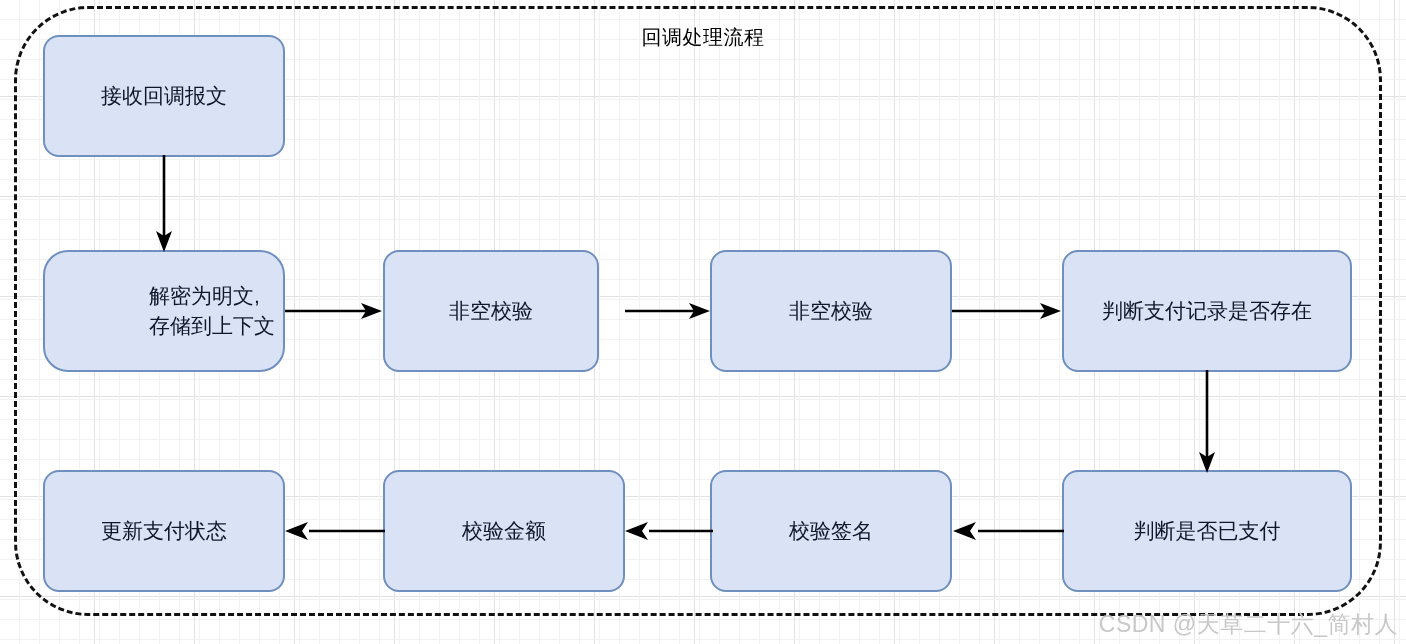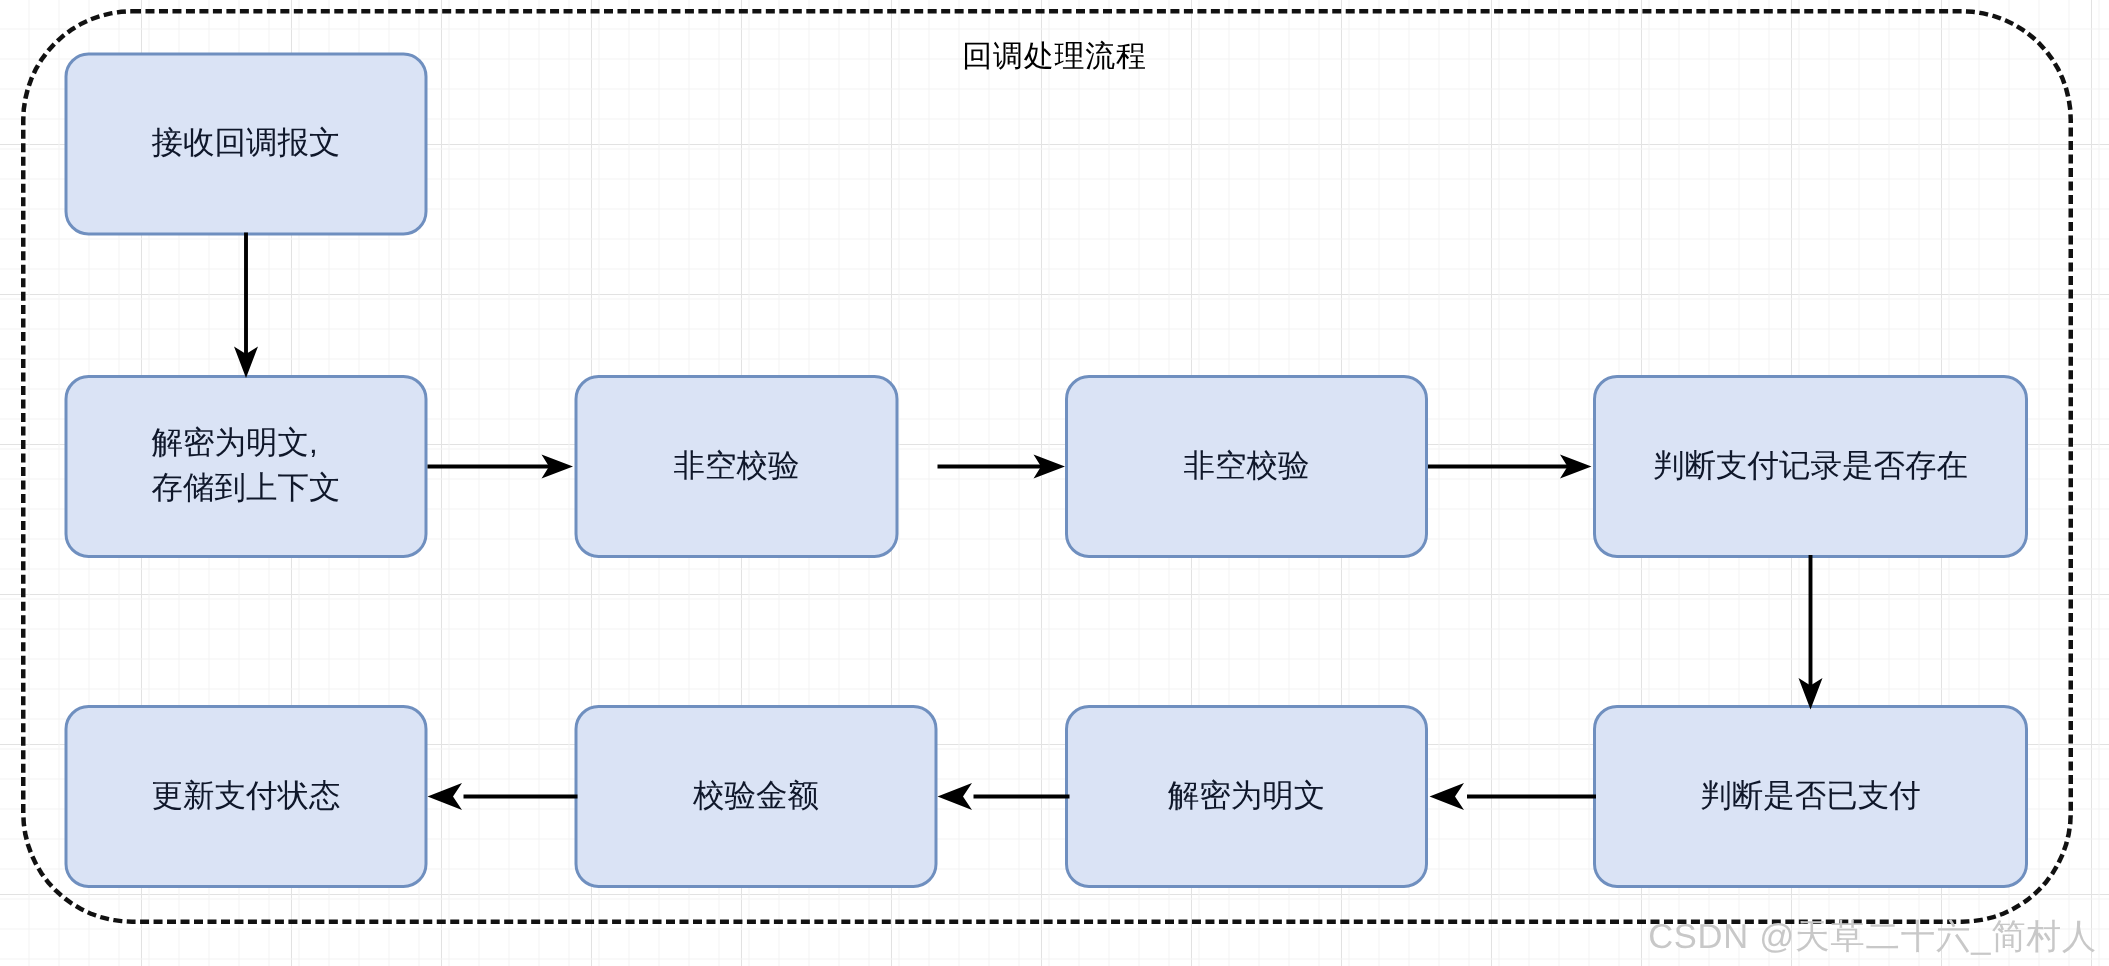--- a/index.html
+++ b/index.html
@@ -68,21 +68,22 @@
     text-align: center;
     font-size: 21px;
     color: #0f172a;
     line-height: 1.45;
     white-space: pre-line;
     padding: 4px 8px;
   }
 
   .node.two-line {
     text-align: left;
-    justify-content: center;
+    justify-content: flex-end;
+    border-radius: 25px;
   }
   .node.two-line .node-text {
     text-align: left;
   }
 
   .node-text {
     display: block;
     white-space: pre-line;
   }
 
@@ -133,21 +134,21 @@
 
   <div class="node" style="left:1062px; top:250px; width:290px; height:122px;">
     <span class="node-text">判断支付记录是否存在</span>
   </div>
 
   <div class="node" style="left:1062px; top:470px; width:290px; height:122px;">
     <span class="node-text">判断是否已支付</span>
   </div>
 
   <div class="node" style="left:710px; top:470px; width:242px; height:122px;">
-    <span class="node-text">解密为明文</span>
+    <span class="node-text">校验签名</span>
   </div>
 
   <div class="node" style="left:383px; top:470px; width:242px; height:122px;">
     <span class="node-text">校验金额</span>
   </div>
 
   <div class="node" style="left:43px; top:470px; width:242px; height:122px;">
     <span class="node-text">更新支付状态</span>
   </div>
 

